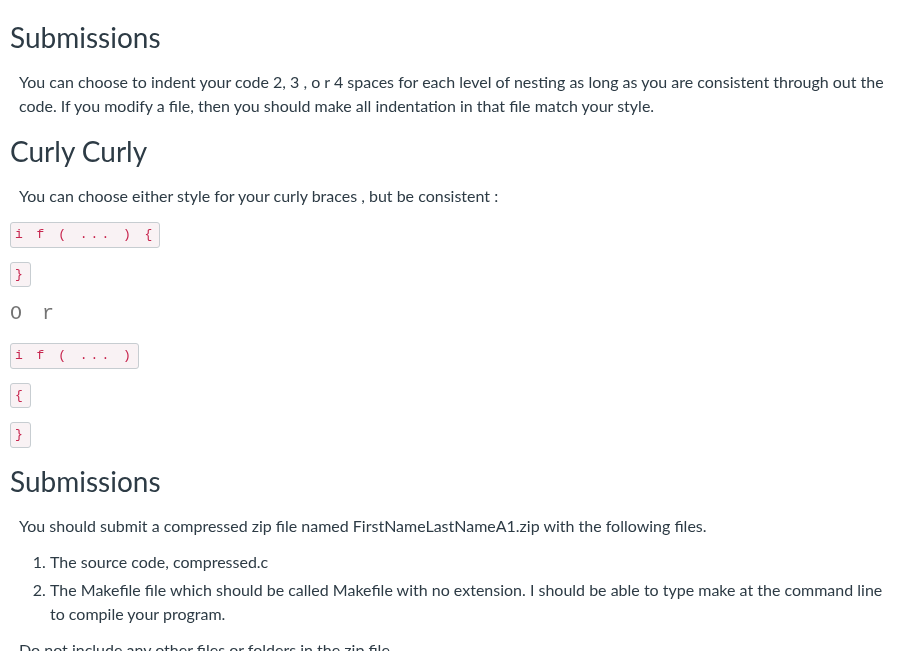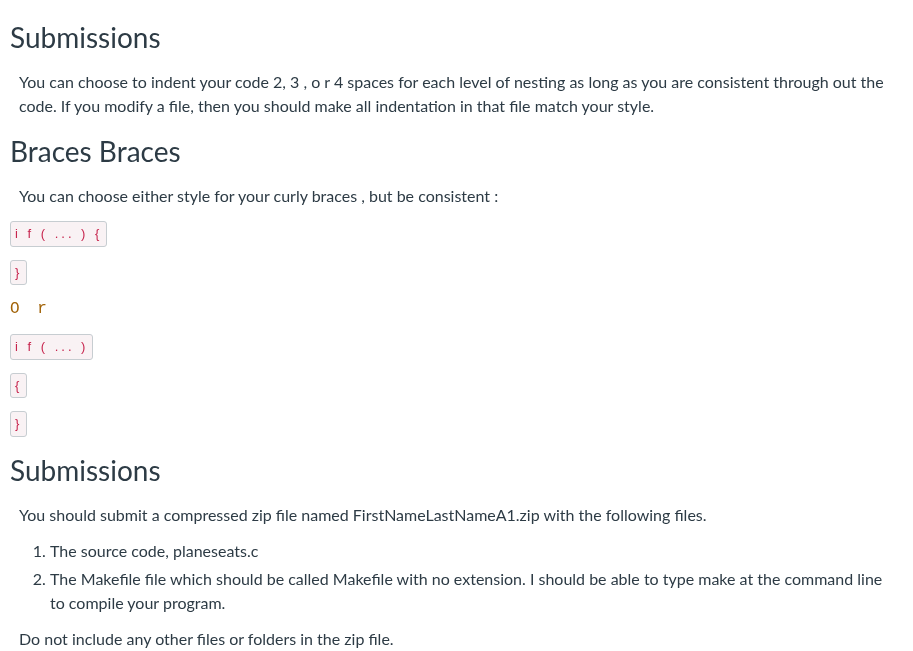--- a/index.html
+++ b/index.html
@@ -18,57 +18,57 @@
     font-weight: 400;
     margin: 6px 0 12px 0;
     color: #2D3B45;
     line-height: 1.5;
   }
   p {
     margin: 12px 9px;
   }
   .code-inline {
     display: inline-block;
-    font-family: Liberation Sans, sans-serif;
+    font-family: Liberation Mono, monospace;
     font-size: 13px;
     color: #c7254e;
     background: #f9f2f4;
     border: 1px solid #c7cdd1;
     border-radius: 3px;
     padding: 2px 4px;
     letter-spacing: 3px;
     white-space: pre;
   }
   .code-line {
     margin: 12px 0;
   }
   .or-line {
     font-family: Menlo, Monaco, Consolas, "Courier New", monospace;
-    font-size: 16px;
+    font-size: 20px;
     letter-spacing: 4px;
-    color: #a16207;
+    color: #737373;
     margin: 12px 0;
   }
   ol {
     padding-left: 40px;
     margin: 12px 0;
   }
   ol li {
     margin-bottom: 4px;
     padding-right: 20px;
   }
 </style>
 </head>
 <body>
 
 <h2>Submissions</h2>
 
 <p>You can choose to indent your code 2, 3 , o r 4 spaces for each level of nesting as long as you are consistent through out the code. If you modify a file, then you should make all indentation in that file match your style.</p>
 
-<h2>Braces Braces</h2>
+<h2>Curly Curly</h2>
 
 <p>You can choose either style for your curly braces , but be consistent :</p>
 
 <div class="code-line">
   <span class="code-inline">i f ( ... ) {</span>
 </div>
 <div class="code-line">
   <span class="code-inline">}</span>
 </div>
 
@@ -82,17 +82,17 @@
 </div>
 <div class="code-line">
   <span class="code-inline">}</span>
 </div>
 
 <h2>Submissions</h2>
 
 <p>You should submit a compressed zip file named FirstNameLastNameA1.zip with the following files.</p>
 
 <ol>
-  <li>The source code, planeseats.c</li>
+  <li>The source code, compressed.c</li>
   <li>The Makefile file which should be called Makefile with no extension.  I should be able to type make at the command line to compile your program.</li>
 </ol>
 
 <p>Do not include any other files or folders in the zip file.</p>
 
 </body></html>

